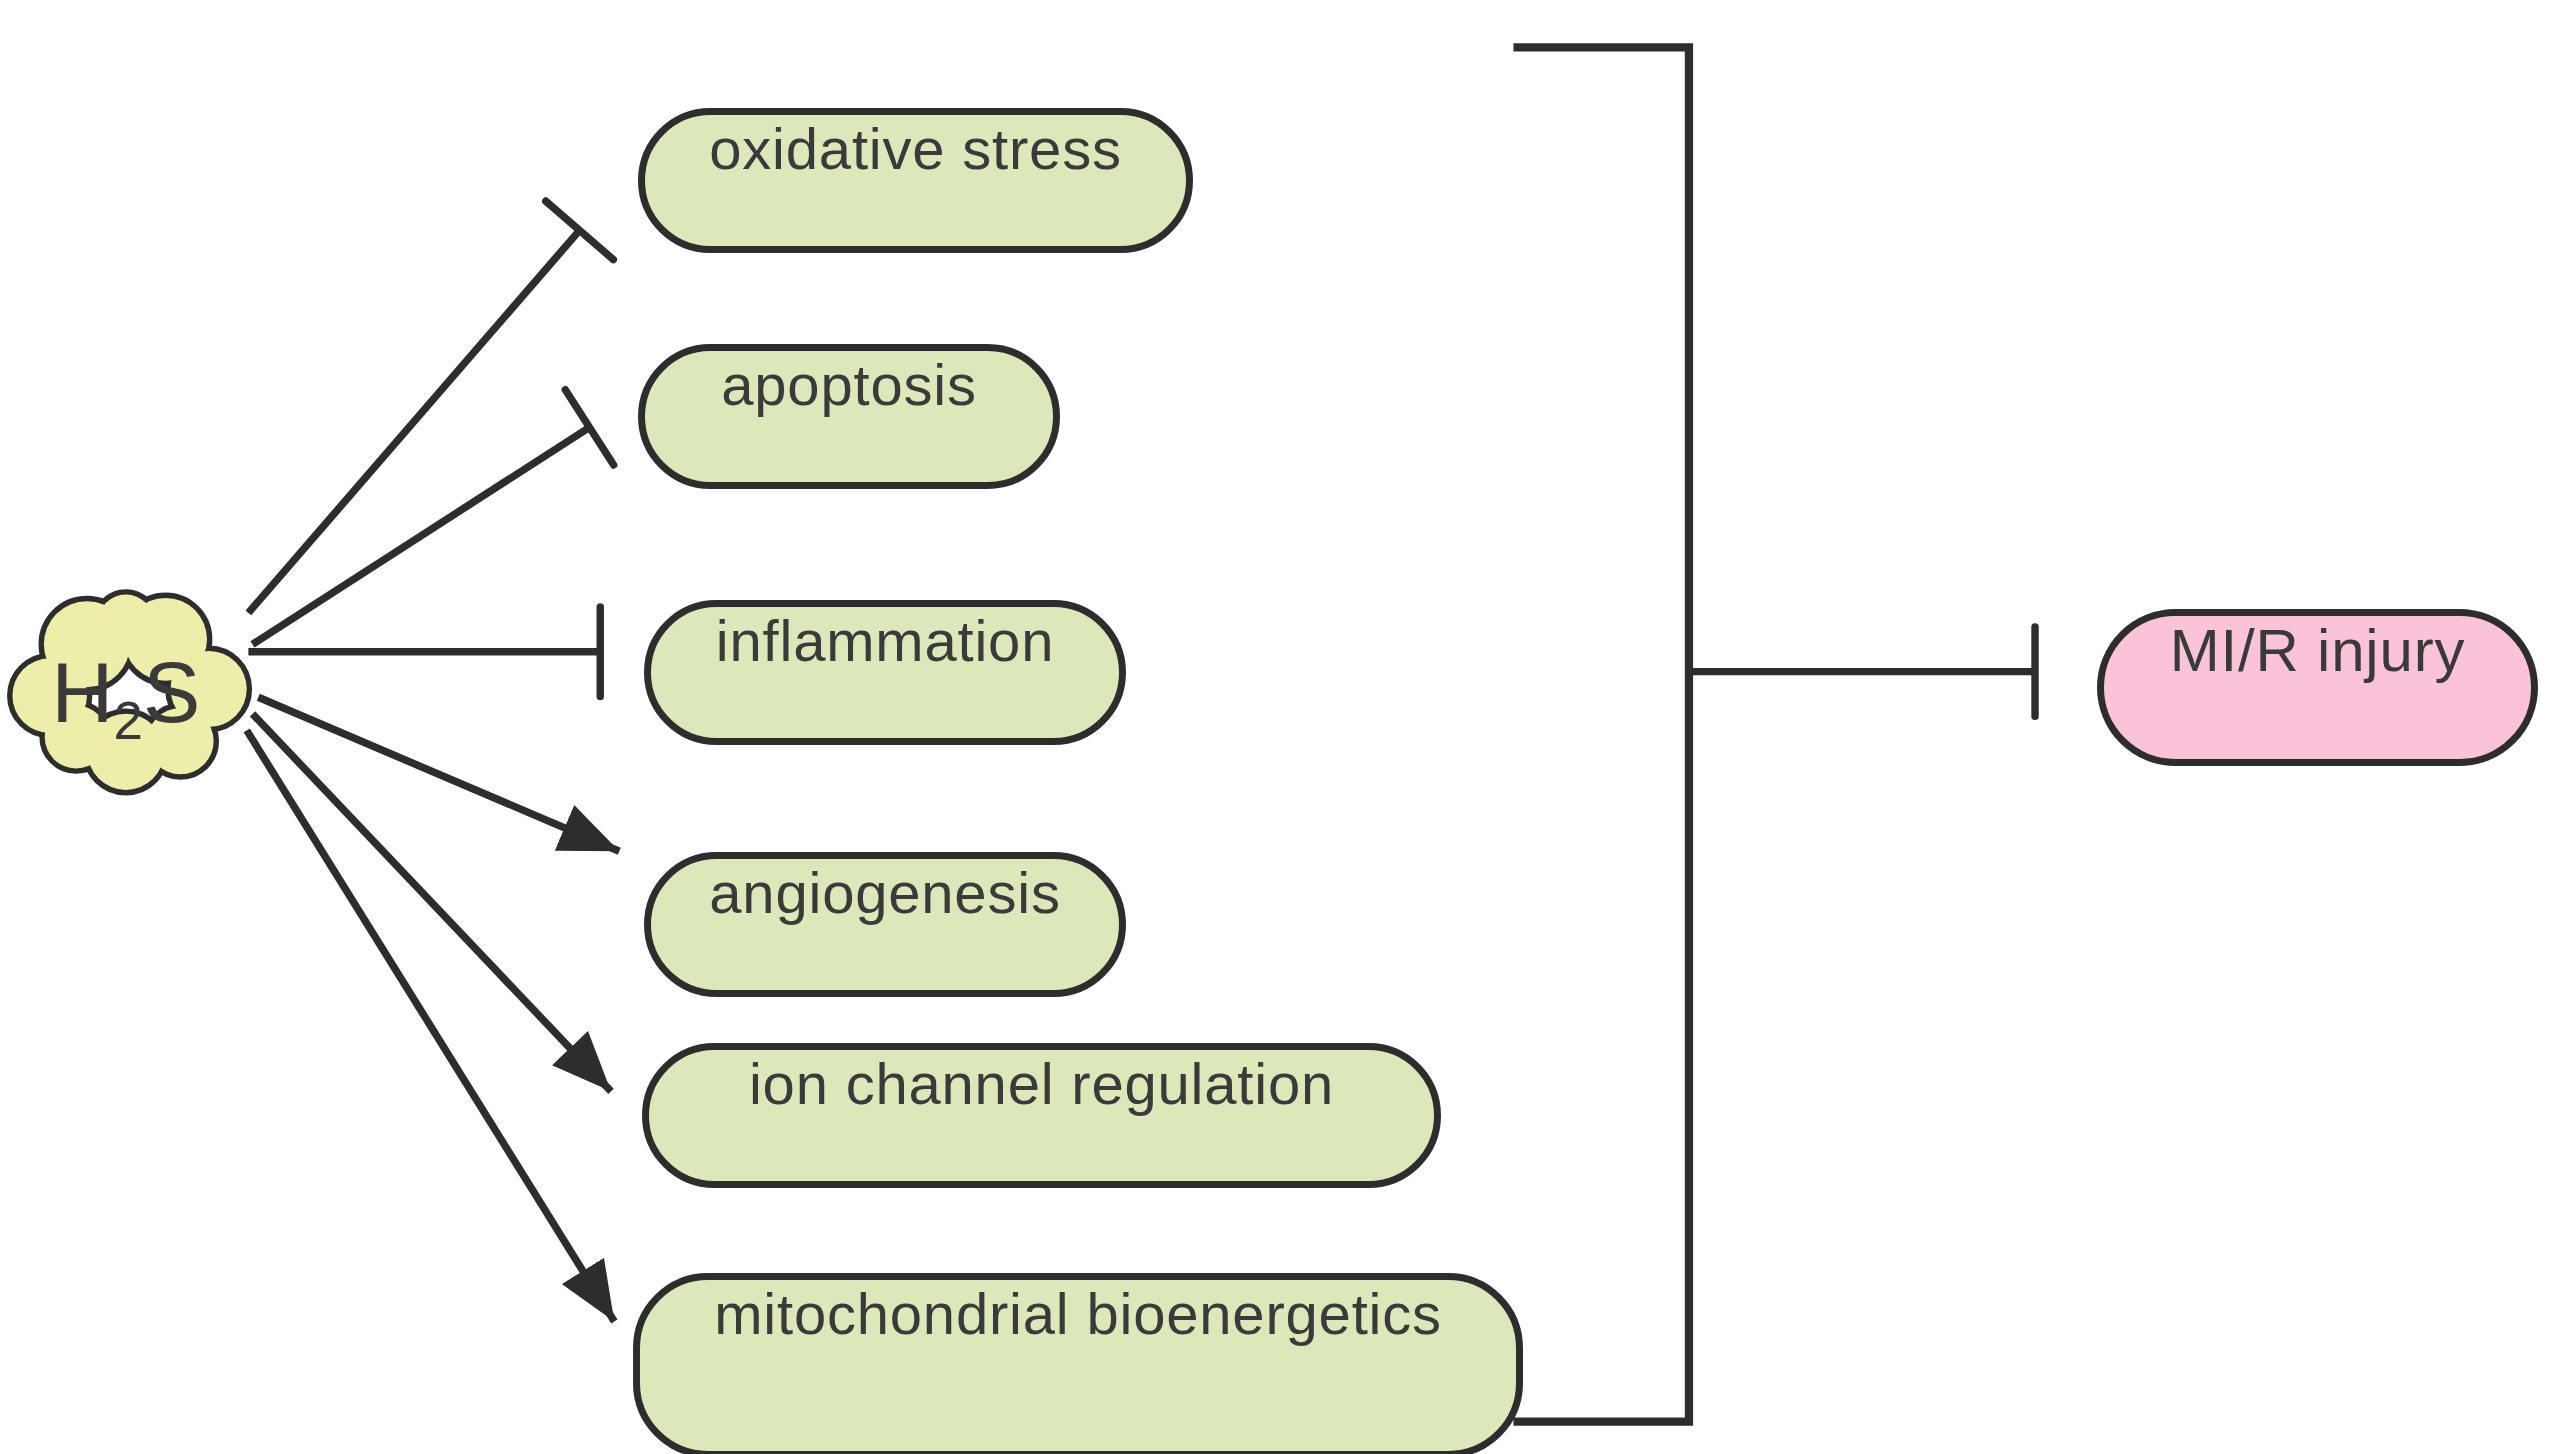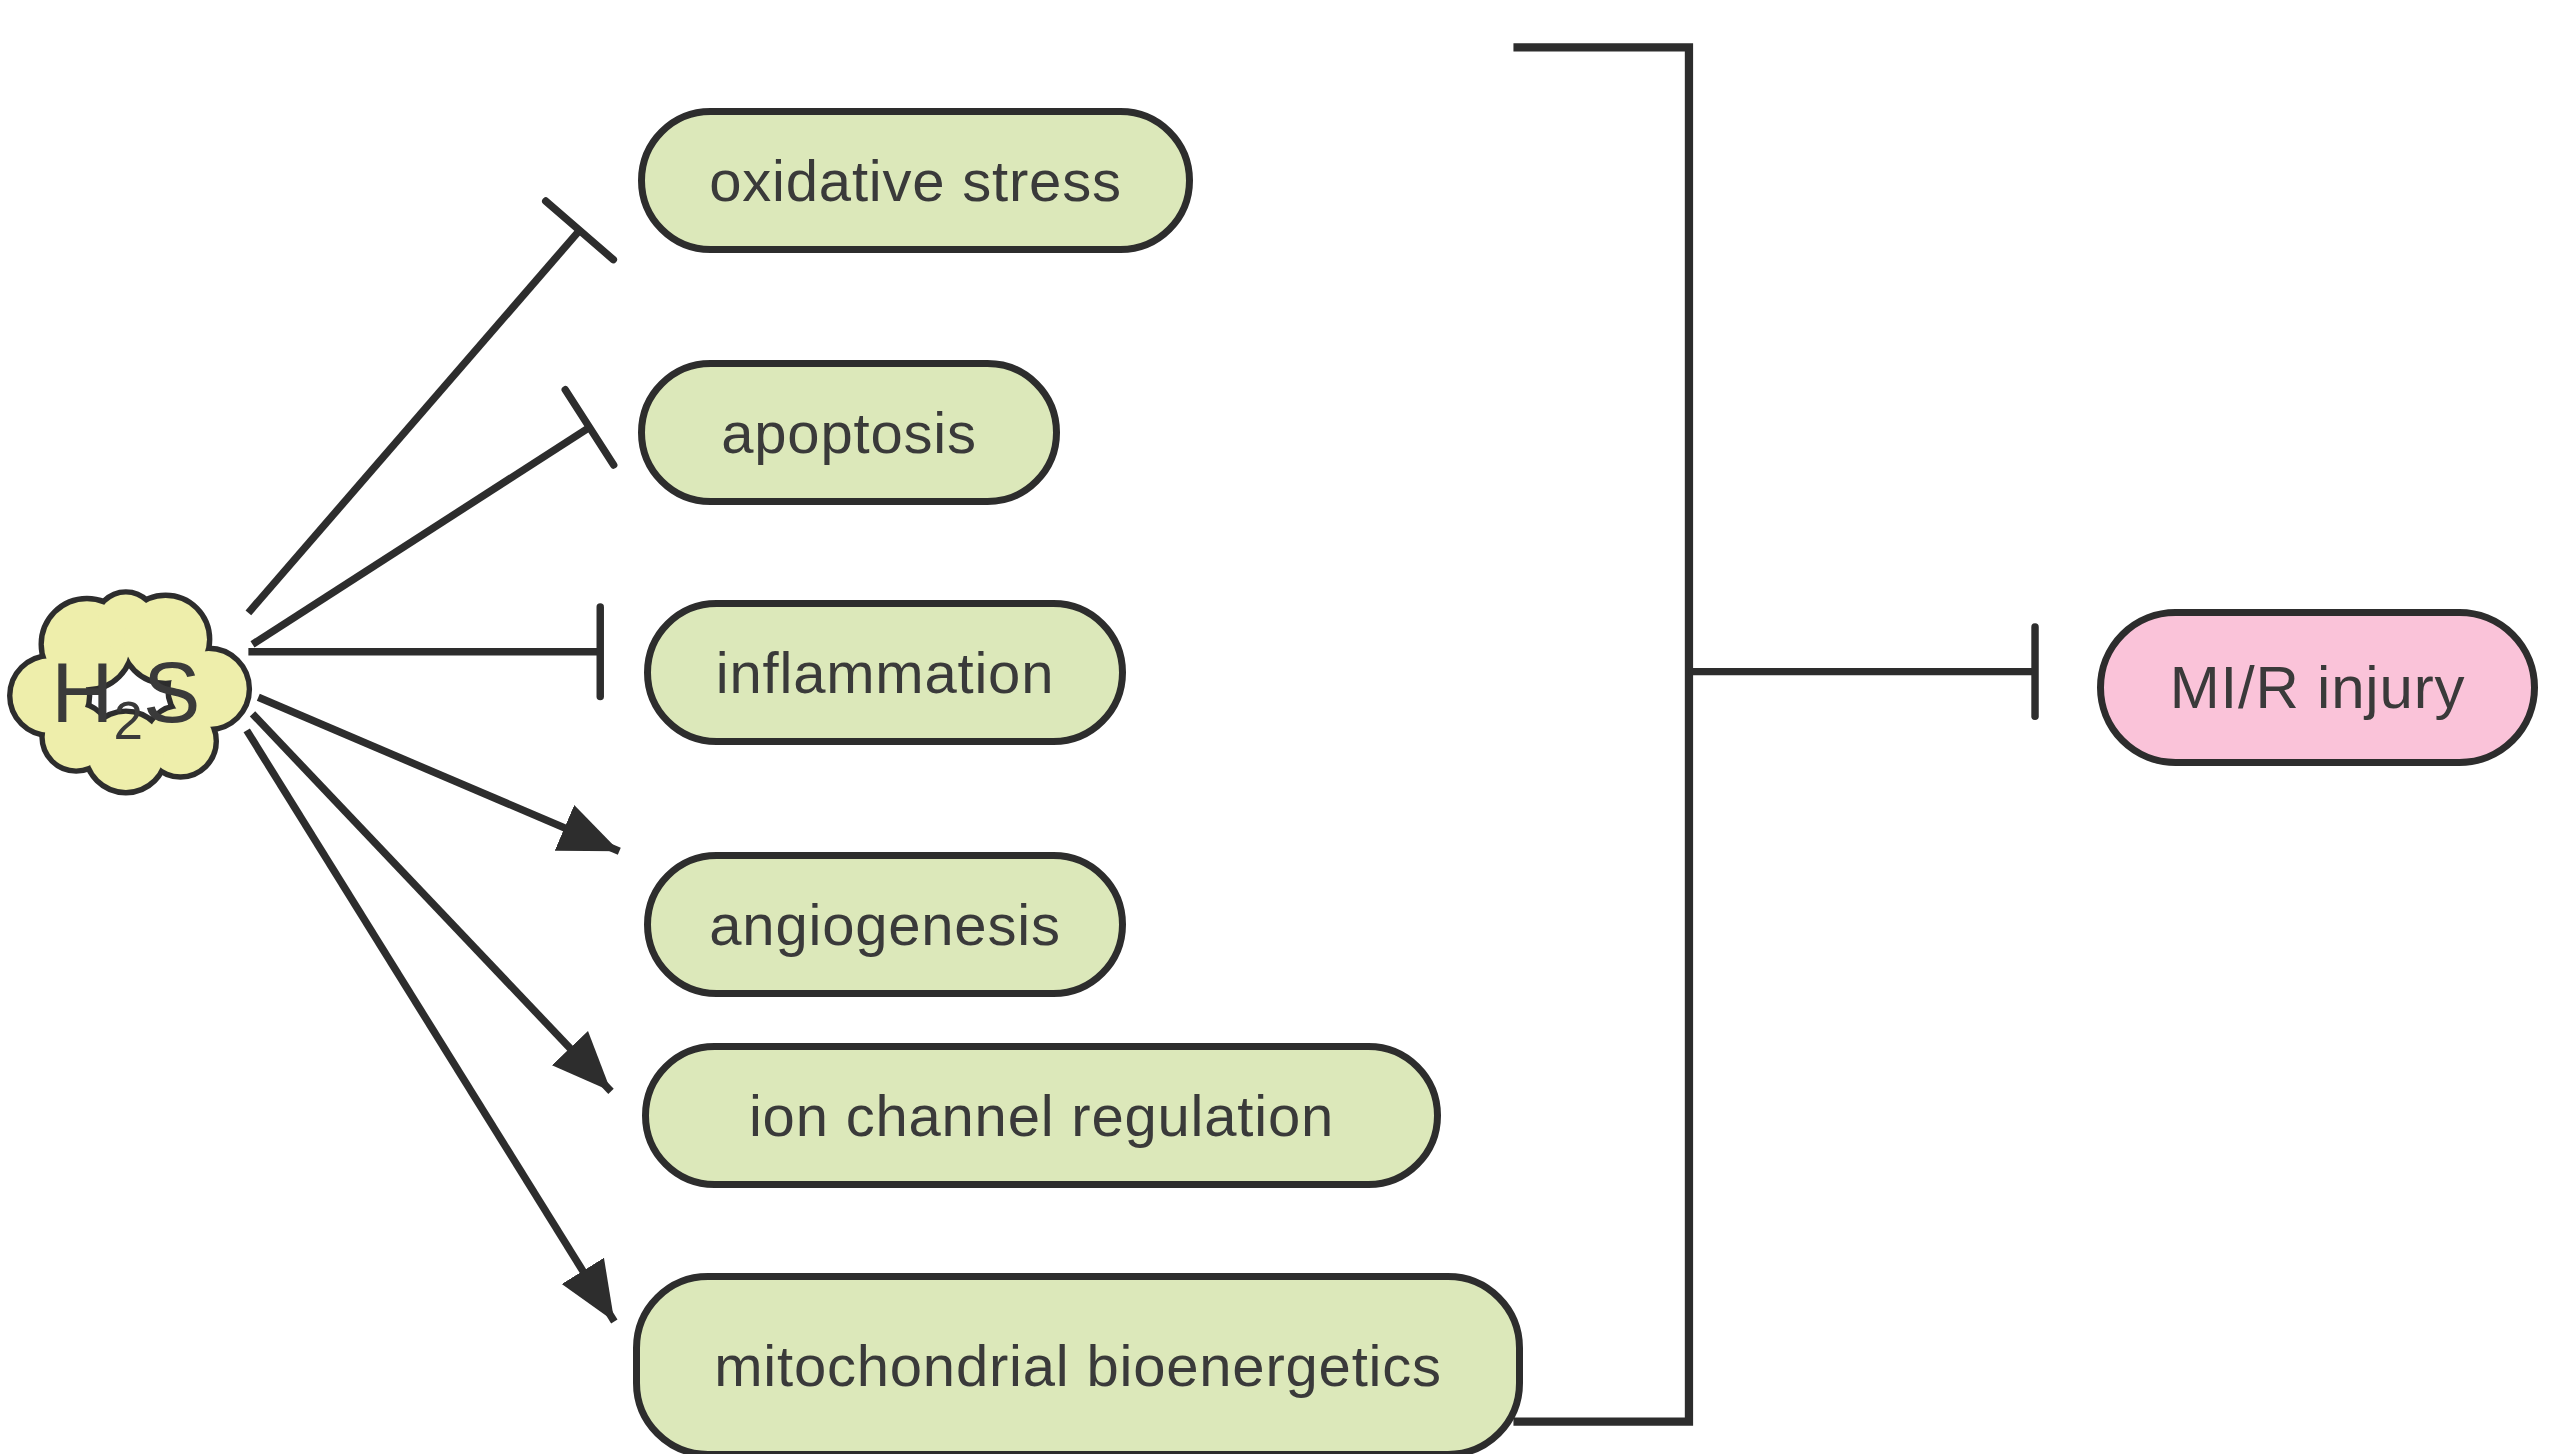--- a/index.html
+++ b/index.html
@@ -23,21 +23,20 @@
     width: 2550px;
     height: 1455px;
   }
   .node {
     position: absolute;
     box-sizing: border-box;
     border: 7.5px solid #2d2d2d;
     background: #dce8ba;
     border-radius: 75px;
     display: flex;
-    align-items: center;
     justify-content: center;
     color: #3a3a3a;
     font-size: 58px;
     letter-spacing: 0.8px;
     white-space: nowrap;
   }
   .node.outcome {
     background: #fac3d9;
     border-radius: 79px;
     font-size: 60px;
@@ -99,21 +98,21 @@
 
     <polyline class="bracket" points="1828,57 2040,57 2040,1717 1828,1717"></polyline>
 
     <line class="link" x1="2040" y1="811" x2="2458" y2="811" marker-end="url(#tbar)"></line>
   </svg>
 
   <div class="node" style="left:638px; top:108px; width:555px; height:145px;">
     <span>oxidative stress</span>
   </div>
 
-  <div class="node" style="left:638px; top:344px; width:422px; height:145px;margin-top:16px;">
+  <div class="node" style="left:638px; top:344px; width:422px; height:145px;">
     <span>apoptosis</span>
   </div>
 
   <div class="node" style="left:644px; top:600px; width:482px; height:145px;">
     <span>inflammation</span>
   </div>
 
   <div class="node" style="left:644px; top:816px; width:482px; height:145px;margin-top:36px;">
     <span>angiogenesis</span>
   </div>

